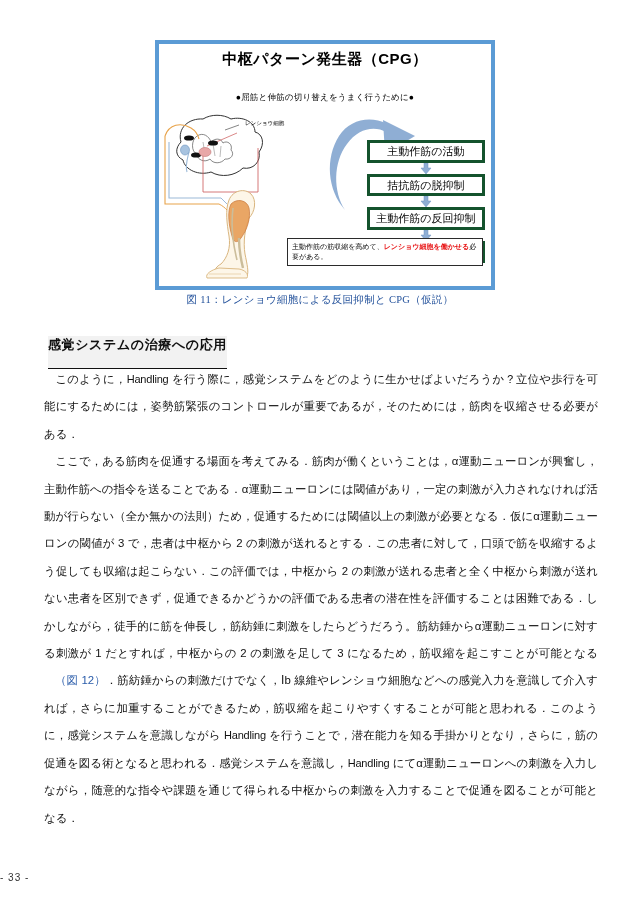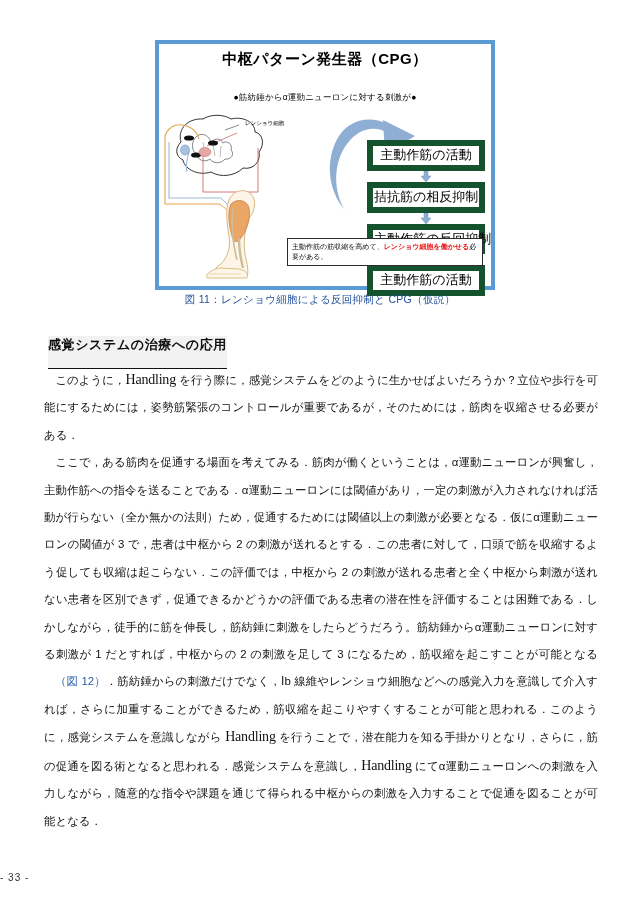--- a/index.html
+++ b/index.html
@@ -70,23 +70,23 @@
     width:100px; height:118px;
   }
 
   
   .flow{
     position:absolute;
     left:212px; top:100px;
     width:118px;
   }
   .flow-box{
-    border:6px solid #14532d;
-    background:#ffffff;
-    font-size:13px;
+    border:3px solid #14532d;
+    background:#ffffff;
+    font-size:11px;
     text-align:center;
     padding:2px 1px 2.5px 1px;
     line-height:1.1;
     box-sizing:border-box;
     white-space:nowrap;
     color:#000;
   }
   .flow-gap{
     height:11px;
     position:relative;
@@ -114,20 +114,21 @@
   .note-red{ color:#e8191a; font-weight:bold; }
 
   
   .fig-caption{
     position:absolute;
     left:0; right:0; top:293px;
     text-align:center;
     font-size:10.5px;
     color:#1f4e99;
     letter-spacing:0.3px;
+    font-family:Liberation Serif, serif;
   }
 
   
   .section-heading{
     position:absolute;
     left:48px; top:336px;
     font-size:13px;
     font-weight:bold;
     color:#111;
     letter-spacing:0.6px;
@@ -147,22 +148,22 @@
     color:#111;
     text-align:justify;
     text-justify:inter-character;
     letter-spacing:0.05px;
   }
   .body-text p{
     margin:0;
     text-indent:1em;
   }
   .mono{
-    font-family:Liberation Serif, serif;
-    font-size:14px;
+    font-family:Liberation Sans, sans-serif;
+    font-size:11px;
     letter-spacing:-0.2px;
   }
   .figref{ color:#2a5caa;margin-left:11px; }
 
   
   .footer{
     position:absolute;
     left:0; right:0; top:872px;
     font-size:10px;
     color:#333;
@@ -171,21 +172,21 @@
 </style>
 </head>
 <body>
 
 <div class="page">
 
   <div class="figure-wrap">
     <div class="fig-frame"></div>
 
     <div class="fig-title">中枢パターン発生器（CPG）</div>
-    <div class="fig-subtitle">●筋紡錘からα運動ニューロンに対する刺激が●</div>
+    <div class="fig-subtitle">●屈筋と伸筋の切り替えをうまく行うために●</div>
 
     <div class="anatomy">
       <svg width="160" height="172" viewBox="0 0 160 172" xmlns="http://www.w3.org/2000/svg">
 
         <path d="M18 34 C14 20 26 10 40 11 C48 6 60 6 68 11 C80 8 92 14 92 24
                  C100 26 102 36 96 44 C98 54 90 62 80 60 C72 68 58 70 48 64
                  C36 68 22 62 20 52 C12 48 12 40 18 34 Z" fill="#ffffff" stroke="#333333" stroke-width="1"></path>
 
         <path d="M34 28 C40 24 46 28 48 34 C52 30 58 30 60 35 C64 32 70 36 68 42
                  C72 46 68 52 62 51 C58 56 50 56 47 51 C42 55 34 52 34 46
@@ -242,21 +243,21 @@
       </svg>
     </div>
 
     <div class="flow">
       <div class="flow-box">主動作筋の活動</div>
       <div class="flow-gap">
         <svg width="12" height="11" viewBox="0 0 12 11" xmlns="http://www.w3.org/2000/svg">
           <path d="M4 0 L8 0 L8 5 L11 5 L6 11 L1 5 L4 5 Z" fill="#8faed4" stroke="#6f93c0" stroke-width="0.5"></path>
         </svg>
       </div>
-      <div class="flow-box">拮抗筋の相反抑制</div>
+      <div class="flow-box">拮抗筋の脱抑制</div>
       <div class="flow-gap">
         <svg width="12" height="11" viewBox="0 0 12 11" xmlns="http://www.w3.org/2000/svg">
           <path d="M4 0 L8 0 L8 5 L11 5 L6 11 L1 5 L4 5 Z" fill="#8faed4" stroke="#6f93c0" stroke-width="0.5"></path>
         </svg>
       </div>
       <div class="flow-box">主動作筋の反回抑制</div>
       <div class="flow-gap">
         <svg width="12" height="11" viewBox="0 0 12 11" xmlns="http://www.w3.org/2000/svg">
           <path d="M4 0 L8 0 L8 5 L11 5 L6 11 L1 5 L4 5 Z" fill="#8faed4" stroke="#6f93c0" stroke-width="0.5"></path>
         </svg>

